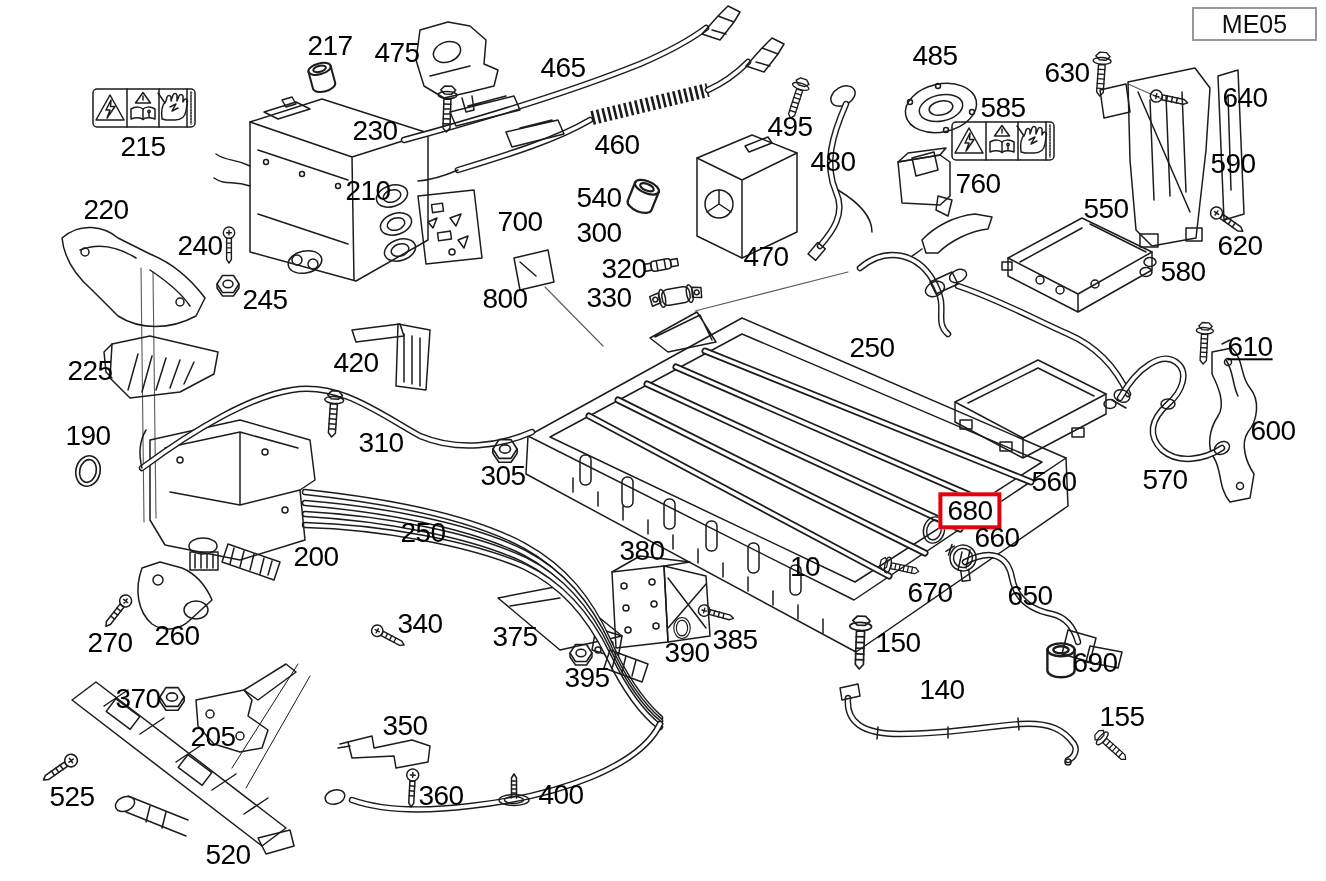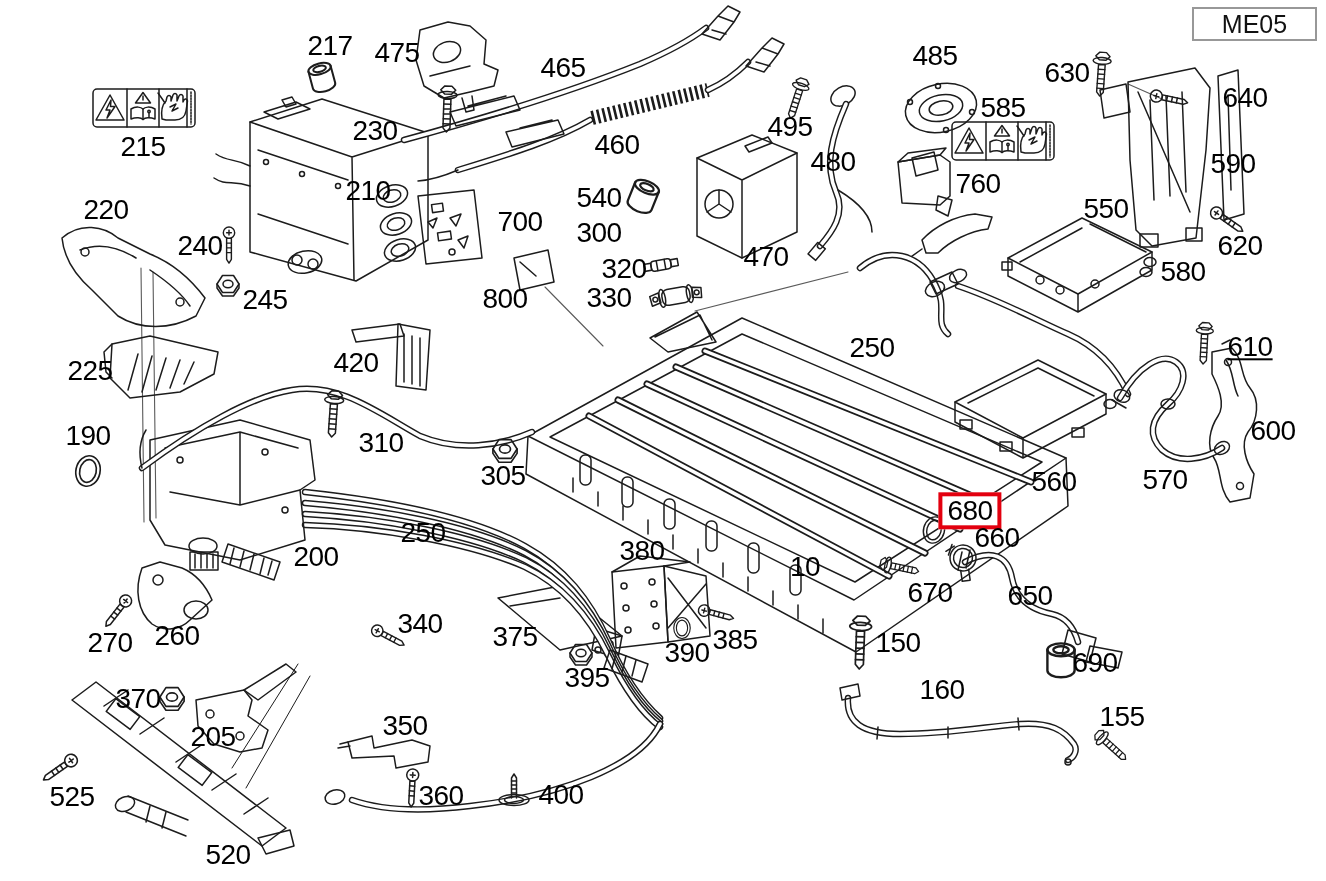--- a/index.html
+++ b/index.html
@@ -475,21 +475,21 @@
       <div class="part-label" style="left: 930px; top: 593px;">670</div>
       <div class="part-label" style="left: 420px; top: 624px;">340</div>
       <div class="part-label" style="left: 515px; top: 637px;">375</div>
       <div class="part-label" style="left: 735px; top: 640px;">385</div>
       <div class="part-label" style="left: 898px; top: 643px;">150</div>
       <div class="part-label" style="left: 687px; top: 653px;">390</div>
       <div class="part-label" style="left: 1095px; top: 663px;">690</div>
       <div class="part-label" style="left: 110px; top: 643px;">270</div>
       <div class="part-label" style="left: 177px; top: 636px;">260</div>
       <div class="part-label" style="left: 587px; top: 678px;">395</div>
-      <div class="part-label" style="left: 942px; top: 690px;">160</div>
+      <div class="part-label" style="left: 942px; top: 690px;">140</div>
       <div class="part-label" style="left: 138px; top: 699px;">370</div>
       <div class="part-label" style="left: 1122px; top: 717px;">155</div>
       <div class="part-label" style="left: 213px; top: 737px;">205</div>
       <div class="part-label" style="left: 405px; top: 726px;">350</div>
       <div class="part-label" style="left: 72px; top: 797px;">525</div>
       <div class="part-label" style="left: 441px; top: 796px;">360</div>
       <div class="part-label" style="left: 561px; top: 795px;">400</div>
       <div class="part-label" style="left: 228px; top: 855px;">520</div>
     </div>
 

